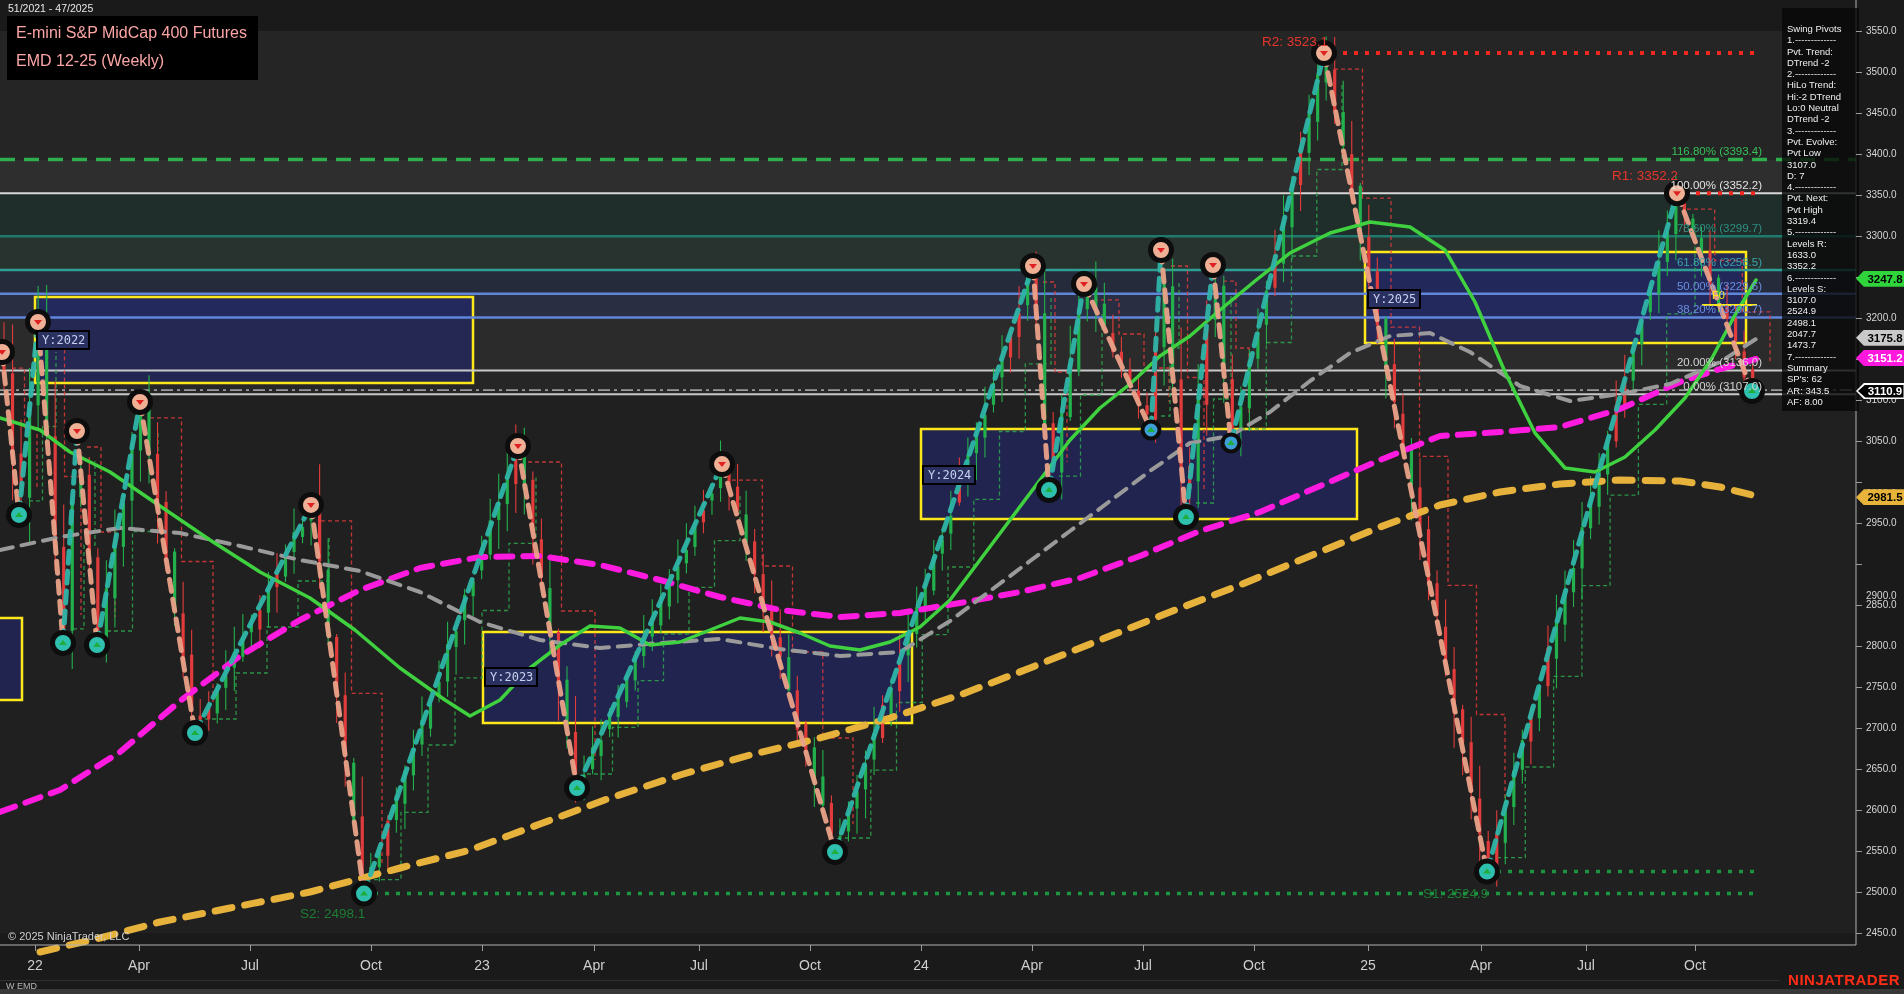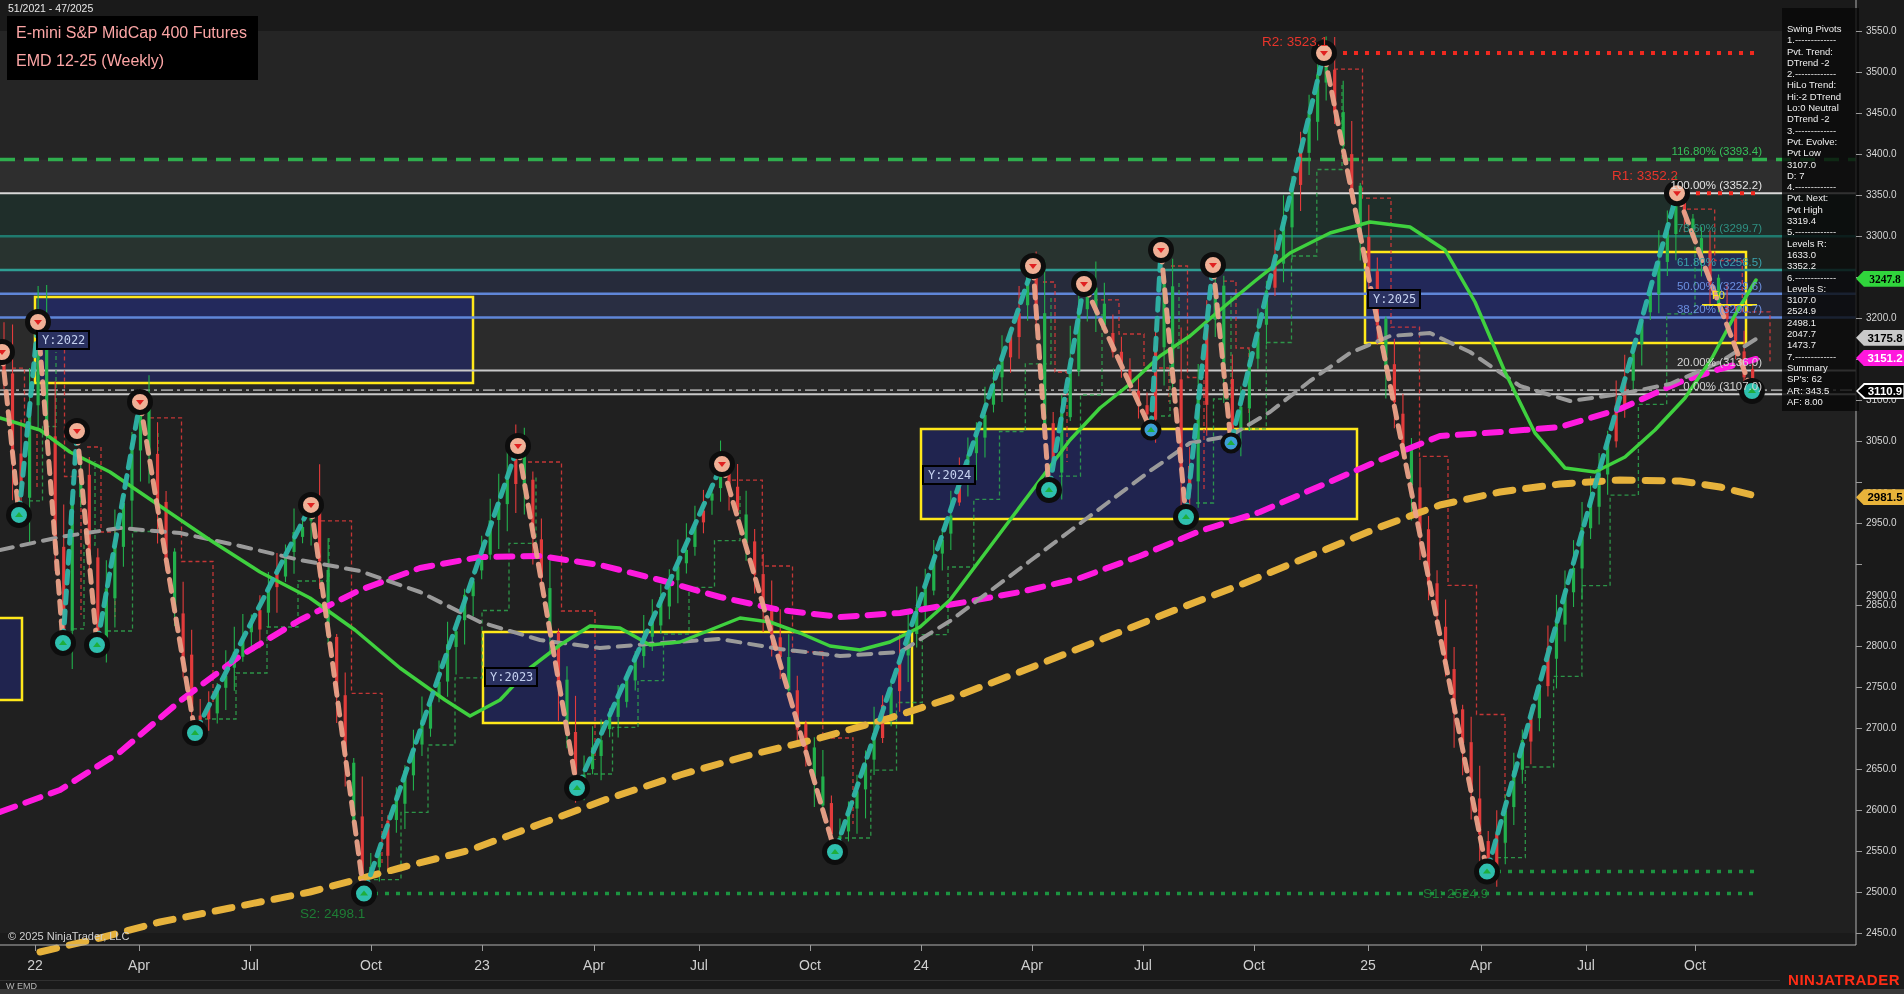--- a/index.html
+++ b/index.html
@@ -688,21 +688,21 @@
       <div class="ptick" style="top: 763px;">2650.0</div>
       <div class="ptickmark" style="top: 809.5px;"></div>
       <div class="ptick" style="top: 804px;">2600.0</div>
       <div class="ptickmark" style="top: 850.5px;"></div>
       <div class="ptick" style="top: 845px;">2550.0</div>
       <div class="ptickmark" style="top: 891.5px;"></div>
       <div class="ptick" style="top: 886px;">2500.0</div>
       <div class="ptickmark" style="top: 932.5px;"></div>
       <div class="ptick" style="top: 927px;">2450.0</div>
       <div class="ptag" style="top: 270.804px; background: rgb(48, 213, 60);">
-        <span style="color: rgb(0, 0, 0); font-family: Liberation Serif, serif;">3247.8</span>
+        <span style="color: rgb(0, 0, 0);">3247.8</span>
       </div>
       <div class="ptag" style="top: 329.844px; background: rgb(201, 201, 201);">
         <span style="color: rgb(0, 0, 0);">3175.8</span>
       </div>
       <div class="ptag" style="top: 350.016px; background: rgb(255, 23, 221);">
         <span style="color: rgb(255, 255, 255);">3151.2</span>
       </div>
       <div class="ptag" style="top: 383.062px; background: rgb(255, 255, 255);">
         <div class="inner" style="background: rgb(0, 0, 0);"></div>
         <span style="color: rgb(255, 255, 255);">3110.9</span>

